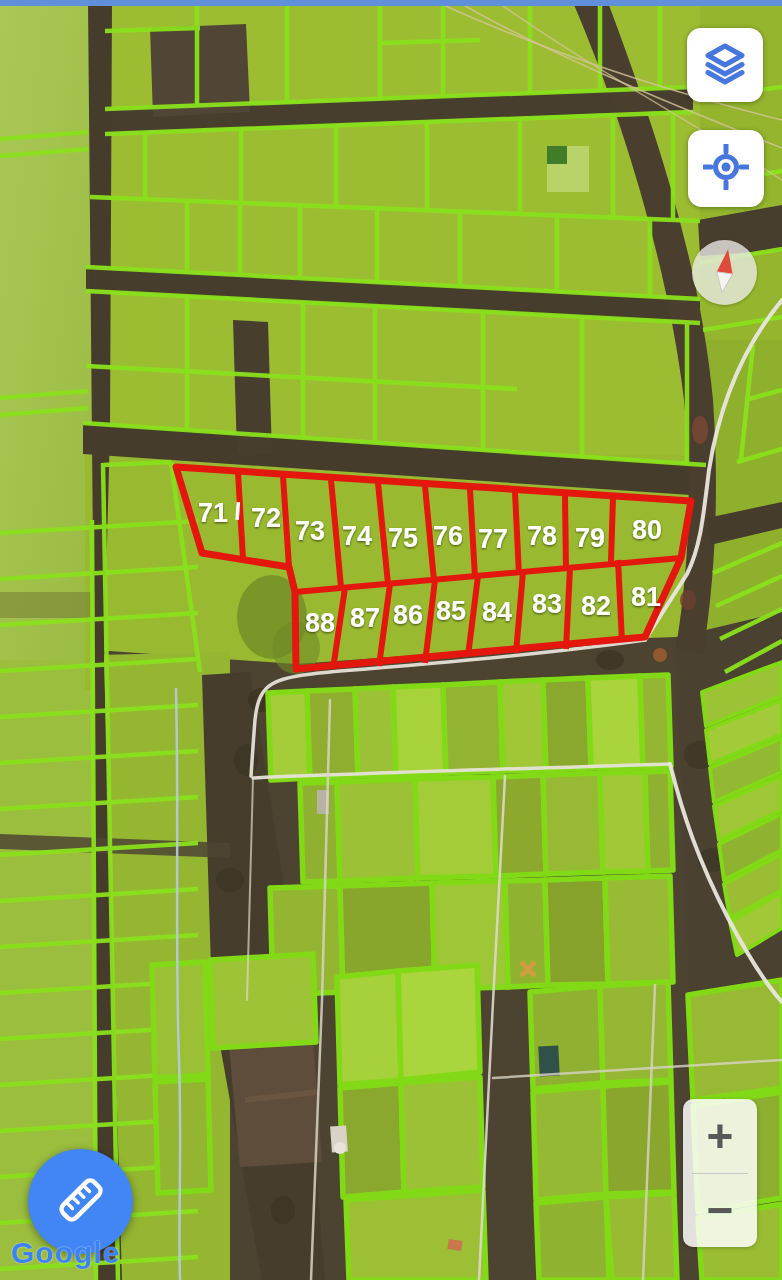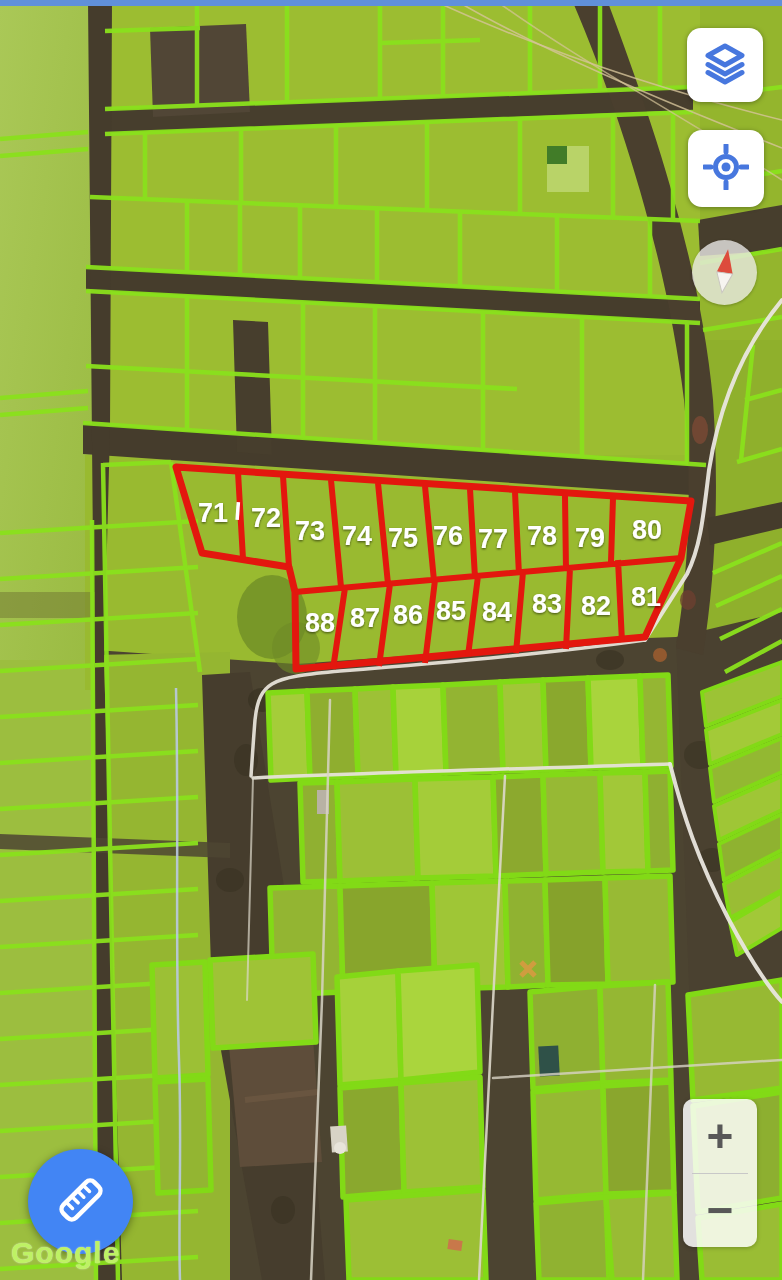--- a/index.html
+++ b/index.html
@@ -18,21 +18,21 @@
   #zoom-ctl{position:absolute;left:683px;top:1099px;width:74px;height:148px;
             background:rgba(255,255,255,.84);border-radius:10px;display:flex;
             flex-direction:column;z-index:20;box-shadow:0 1px 4px rgba(0,0,0,.25);}
   #zoom-ctl button{flex:1;border:none;background:none;font-family:"Liberation Sans",sans-serif;
             font-size:46px;font-weight:bold;color:#585858;line-height:1;cursor:pointer;padding:0;}
   .zdiv{height:1px;background:#c8c8c8;margin:0 9px;}
   #fab-measure{position:absolute;left:28px;top:1149px;width:105px;height:105px;border-radius:50%;
             background:#4285F4;box-shadow:0 2px 8px rgba(0,0,0,.4);display:flex;
             align-items:center;justify-content:center;z-index:20;cursor:pointer;}
   #google-logo{position:absolute;left:11px;top:1236px;font-size:30px;font-weight:bold;
-            color:#bef264;letter-spacing:1px;z-index:30;
+            color:#3b82f6;letter-spacing:1px;z-index:30;
             text-shadow:0 0 2px rgba(255,255,255,.55),0 0 1px rgba(255,255,255,.4);}
   .parcel-num{font-family:"Liberation Sans",sans-serif;font-weight:700;font-size:27px;
             fill:#ffffff;text-anchor:middle;}
 </style>
 </head>
 <body>
 
 <div id="screen">
 
 <svg id="map-svg" width="782" height="1280" viewBox="0 0 782 1280">

